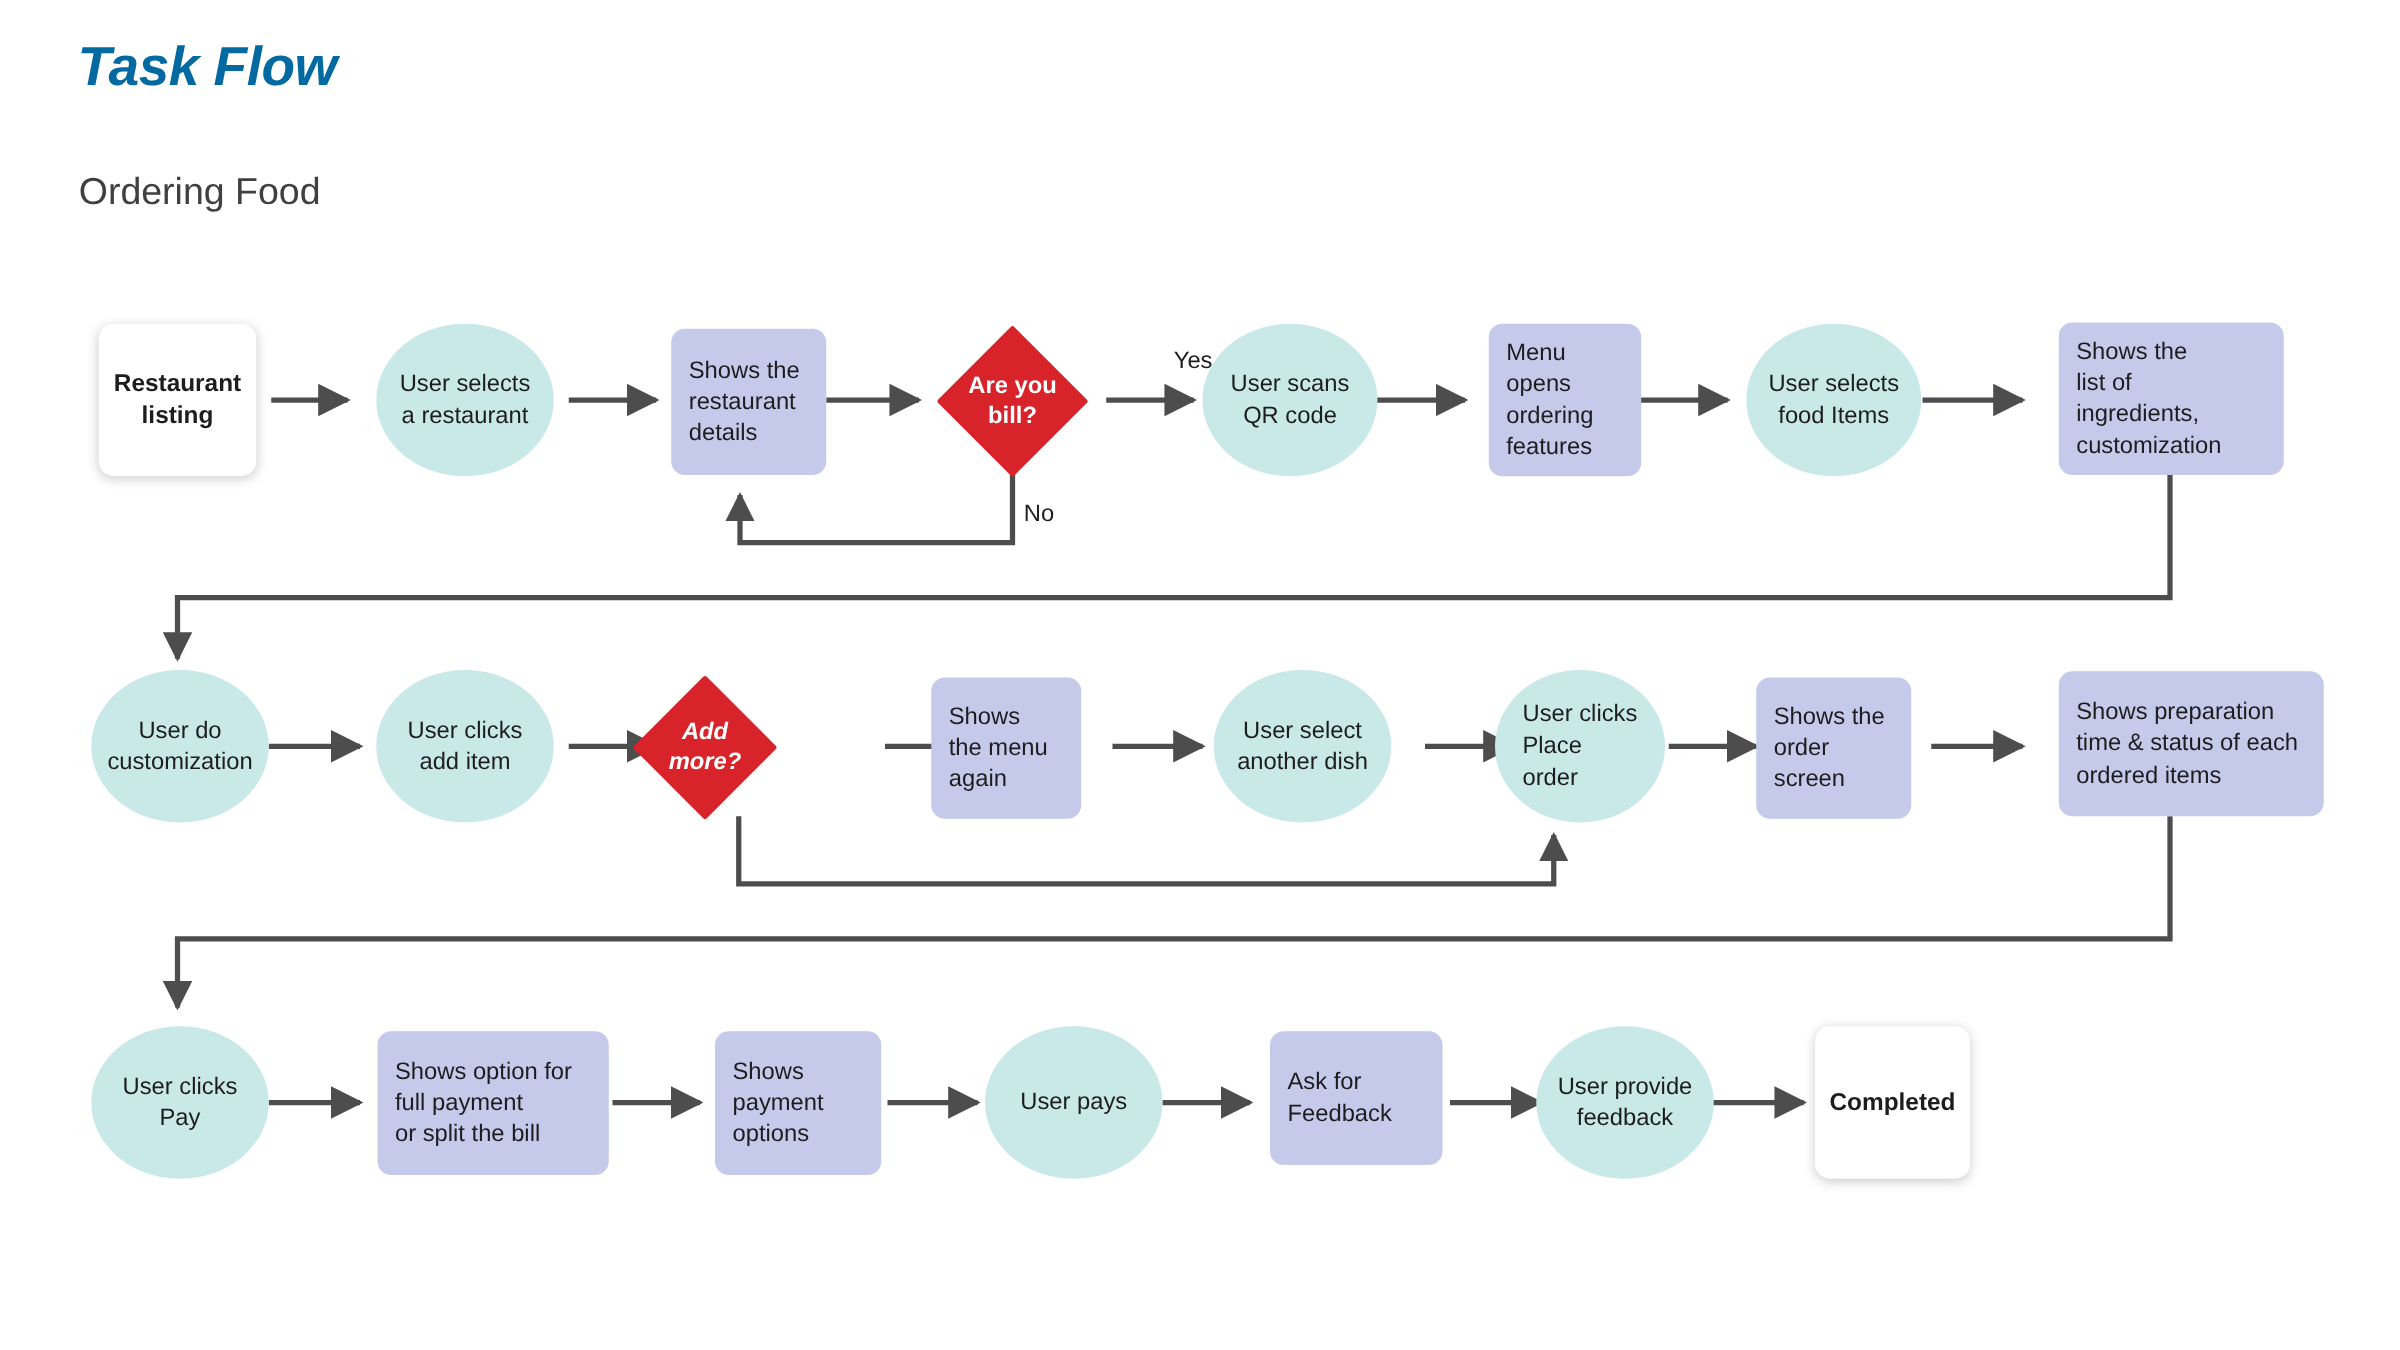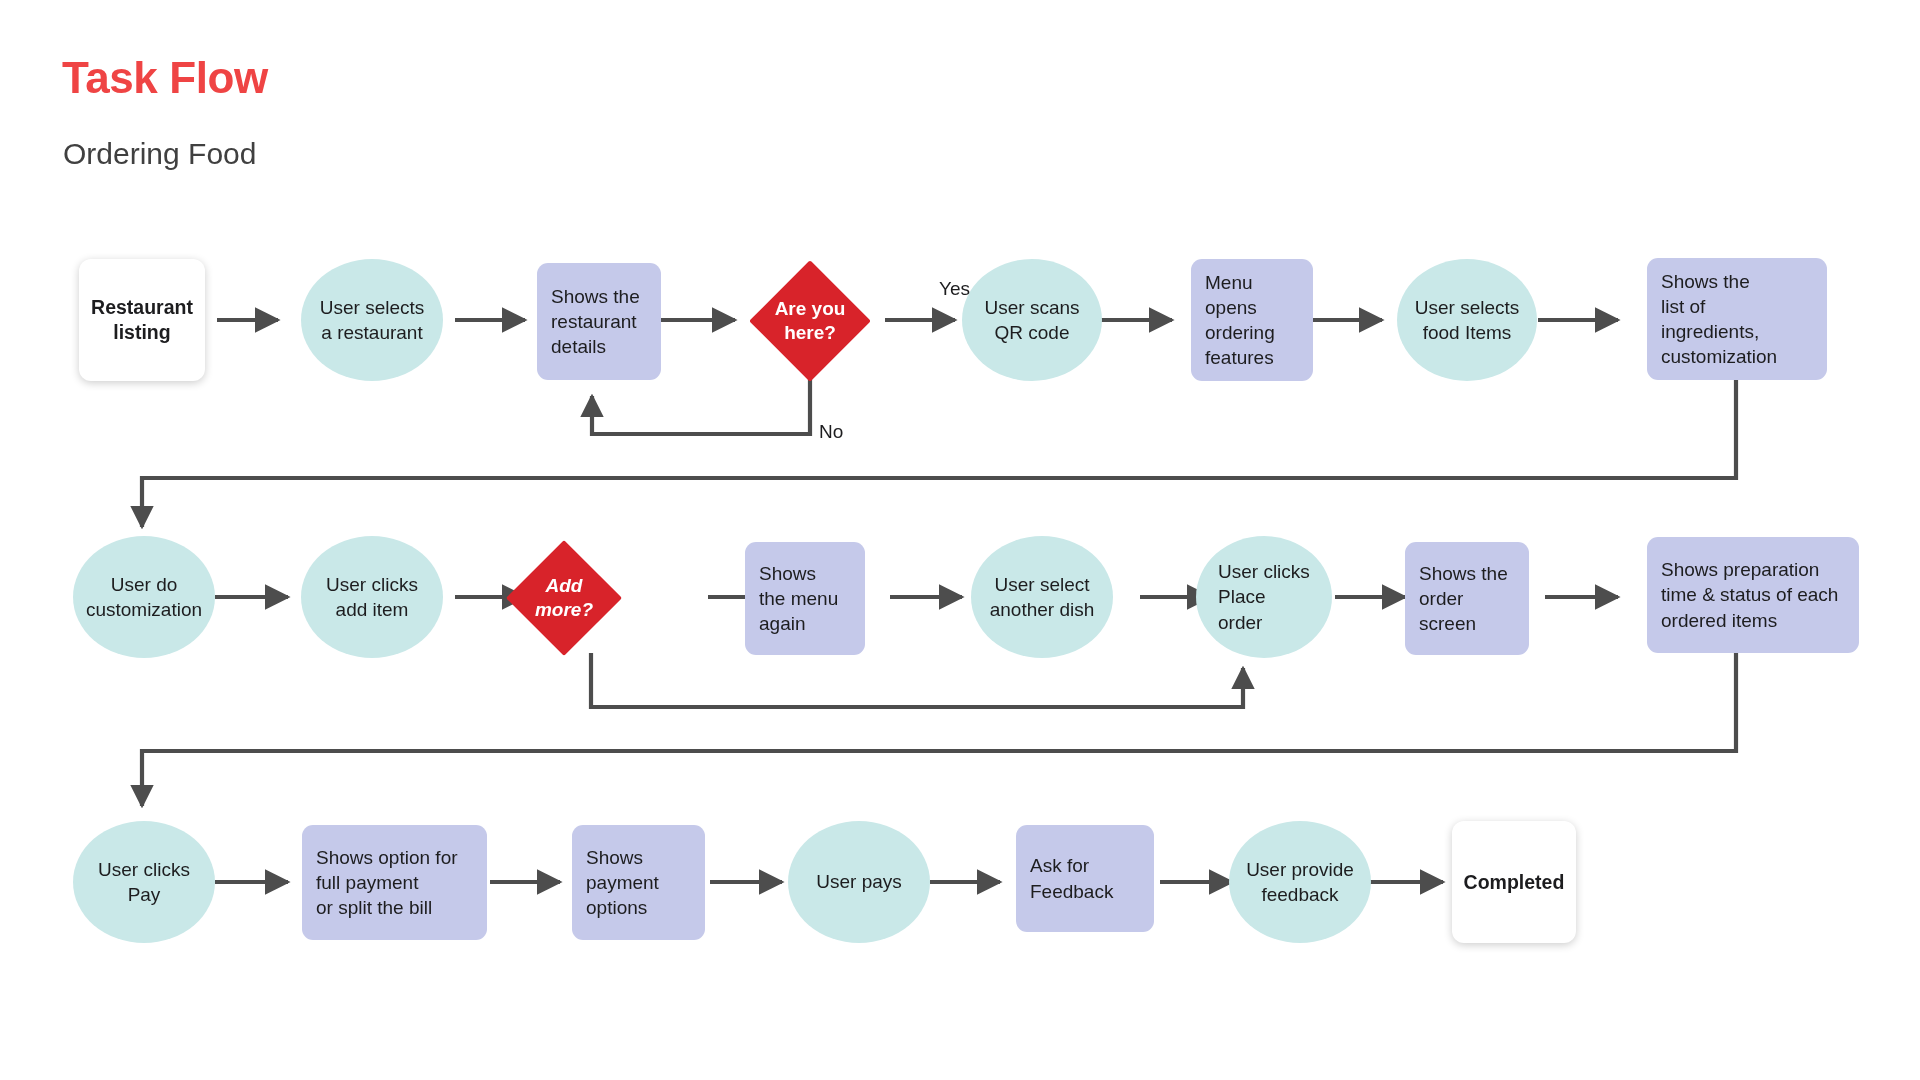--- a/index.html
+++ b/index.html
@@ -18,26 +18,27 @@
   #canvas {
     position: relative;
     width: 1920px;
     height: 1080px;
   }
 
   
   #page-title {
     position: absolute;
     left: 62px;
-    top: 56px;
+    top: 32px;
     font-size: 44px;
     font-weight: bold;
-    color: #ef4444;
+    color: #0369a1;
     letter-spacing: -0.4px;
     line-height: 1;
+    font-style: italic;
   }
   #page-subtitle {
     position: absolute;
     left: 63px;
     top: 139px;
     font-size: 30px;
     font-weight: normal;
     color: #404040;
     line-height: 1;
   }
@@ -203,21 +204,21 @@
 
   <div class="node process" style="left:537px; top:263px; width:124px; height:117px;">
     <div class="txt">Shows the
 restaurant
 details</div>
   </div>
 
   <div class="node decision" style="left:744px; top:262px; width:132px; height:118px;">
     <div class="dia" style="width:86px; height:86px;"></div>
     <div class="txt">Are you
-here?</div>
+bill?</div>
   </div>
 
   <div class="node state" style="left:962px; top:259px; width:140px; height:122px;">
     <div class="txt">User scans
 QR code</div>
   </div>
 
   <div class="node process" style="left:1191px; top:259px; width:122px; height:122px;justify-content:flex-end;">
     <div class="txt">Menu
 opens
@@ -231,21 +232,21 @@
   </div>
 
   <div class="node process" style="left:1647px; top:258px; width:180px; height:122px;">
     <div class="txt">Shows the
 list of
 ingredients,
 customization</div>
   </div>
 
   <div class="edge-label" style="left:939px; top:279px;">Yes</div>
-  <div class="edge-label" style="left:819px; top:402px;margin-top:20px;">No</div>
+  <div class="edge-label" style="left:819px; top:402px;">No</div>
 
   <div class="node state" style="left:73px; top:536px; width:142px; height:122px;">
     <div class="txt">User do
 customization</div>
   </div>
 
   <div class="node state" style="left:301px; top:536px; width:142px; height:122px;">
     <div class="txt">User clicks
 add item</div>
   </div>

